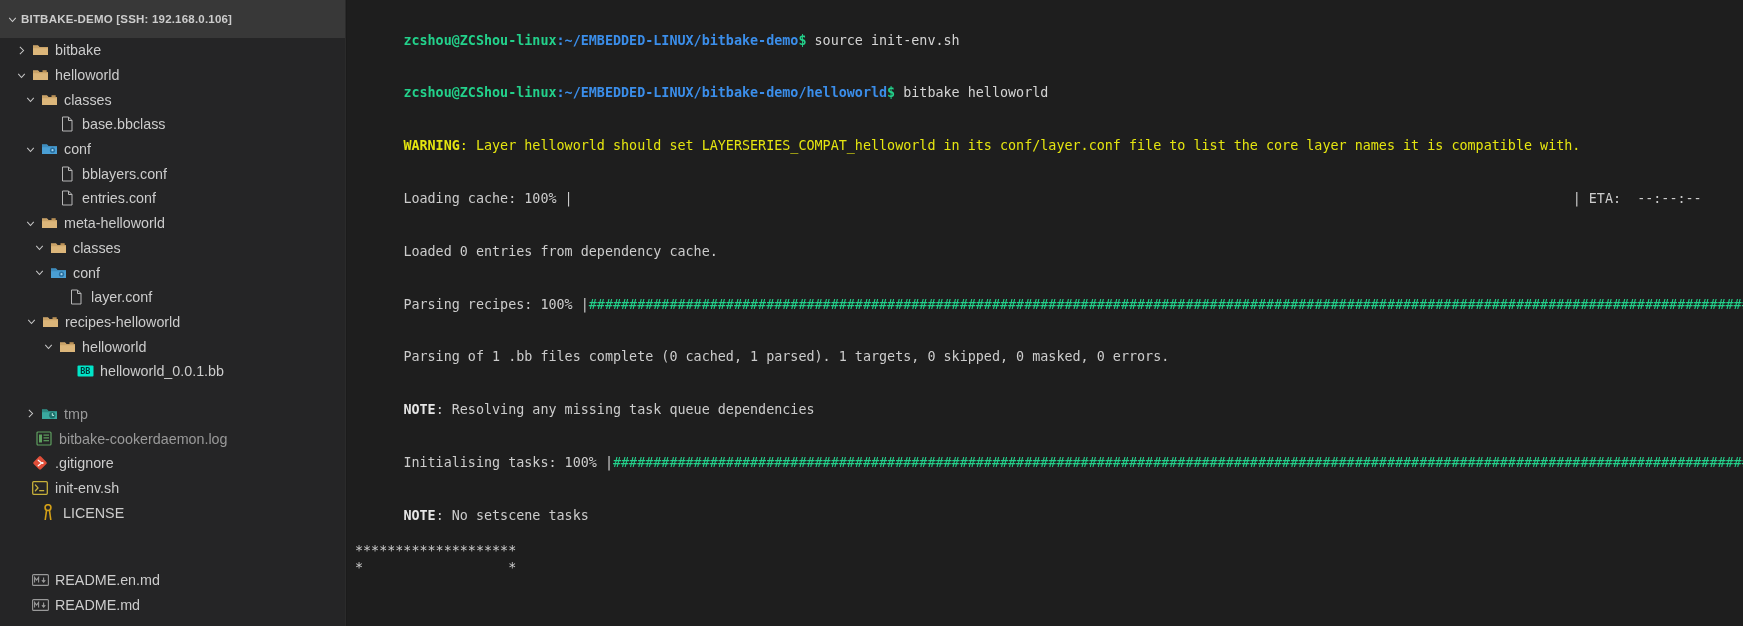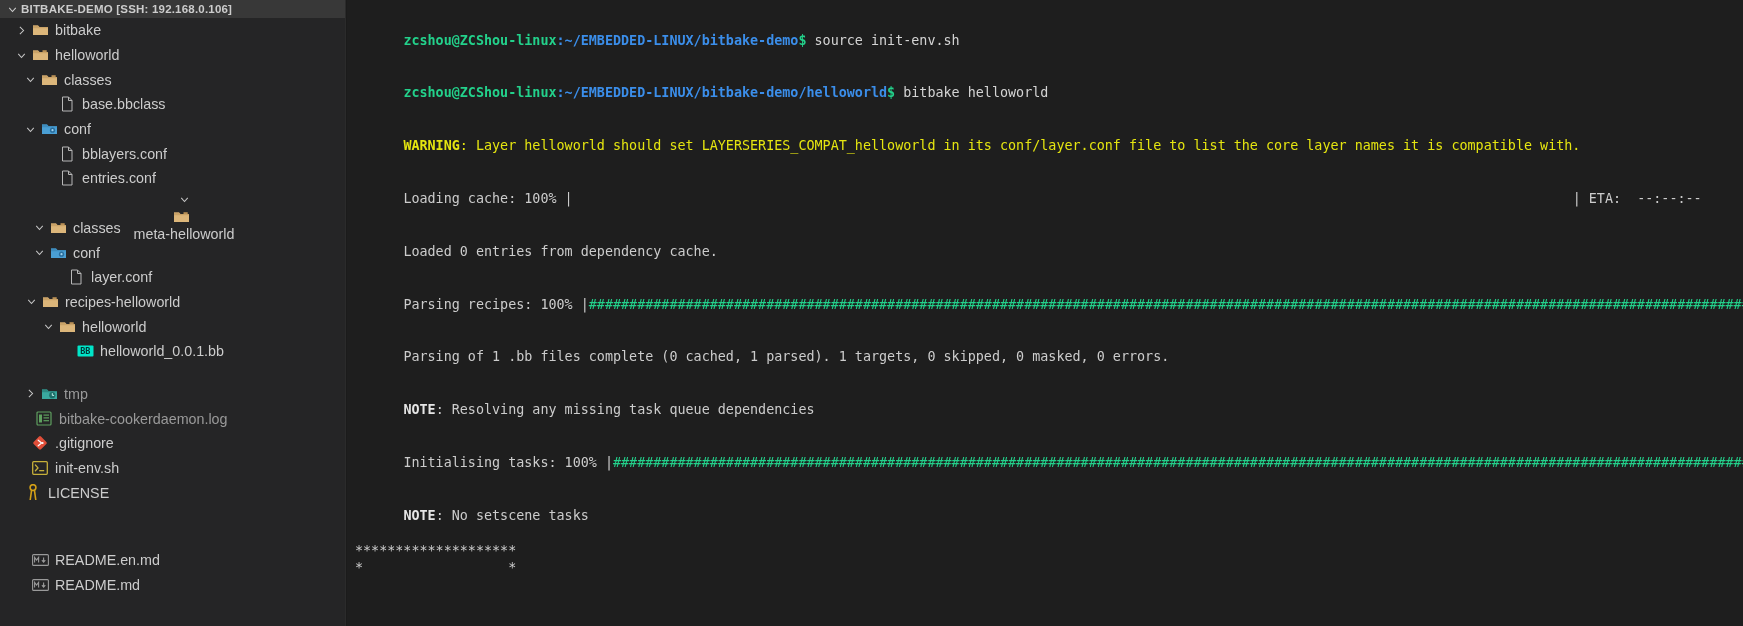--- a/index.html
+++ b/index.html
@@ -21,21 +21,21 @@
   #sidebar {
     width: 347px;
     min-width: 347px;
     height: 626px;
     background: #252526;
     position: relative;
     overflow: hidden;
     border-right: 1px solid #1b1b1b;
   }
   .explorer-header {
-    height: 18px;
+    height: 38px;
     background: #383838;
     display: flex;
     align-items: center;
     padding-left: 4px;
     color: #cccccc;
     font-size: 11.5px;
     font-weight: bold;
     letter-spacing: 0.2px;
     font-family: "Liberation Sans", sans-serif;
   }
@@ -206,21 +206,21 @@
         <div class="row" style="padding-left: 40px;">
           <span class="twisty empty"></span>
           <span class="ficon">
             <svg width="14" height="16" viewBox="0 0 14 16">
               <path d="M2.5 1h6l3.5 3.5V15h-9.5z" fill="none" stroke="#b8b8b8" stroke-width="1"></path>
               <path d="M8.5 1v3.5H12" fill="none" stroke="#b8b8b8" stroke-width="1"></path>
             </svg>
           </span>
           <span class="label">entries.conf</span>
         </div>
-        <div class="row" style="padding-left: 22px; flex-direction: column;">
+        <div class="row" style="padding-left: 22px;">
           <span class="twisty">
             <svg width="13" height="13" viewBox="0 0 16 16">
               <path d="M4 6 L8 10.5 L12 6" fill="none" stroke="#c5c5c5" stroke-width="1.3"></path>
             </svg>
           </span>
           <span class="ficon">
             <svg width="17" height="14" viewBox="0 0 17 14">
               <path d="M1 2.5h5l1.4 1.6H16v8H1z" fill="#dcb67a"></path>
               <path d="M10.5 2.2h4.2v2h-4.2z" fill="#b99055"></path>
               <path d="M1 2.5h5l1.4 1.6H16v1.2H1z" fill="#c9a267"></path>
@@ -353,21 +353,21 @@
           <span class="twisty empty"></span>
           <span class="ficon">
             <svg width="16" height="14" viewBox="0 0 16 14">
               <rect x="0.7" y="0.7" width="14.6" height="12.6" rx="1" fill="none" stroke="#c7b03a" stroke-width="1.3"></rect>
               <path d="M3.4 4 L6 6.9 L3.4 9.8" stroke="#c7b03a" stroke-width="1.3" fill="none" stroke-linecap="round"></path>
               <rect x="7.2" y="9" width="5" height="1.3" fill="#c7b03a"></rect>
             </svg>
           </span>
           <span class="label">init-env.sh</span>
         </div>
-        <div class="row" style="padding-left: 6px;">
+        <div class="row" style="padding-left: 21px;">
           <span class="twisty empty"></span>
           <span class="ficon">
             <svg width="14" height="17" viewBox="0 0 14 17">
               <circle cx="7" cy="3.6" r="2.9" fill="none" stroke="#d4a017" stroke-width="1.6"></circle>
               <path d="M5.6 6.2 L4.2 16" stroke="#d4a017" stroke-width="1.6" fill="none"></path>
               <path d="M8.4 6.2 L9.8 16" stroke="#d4a017" stroke-width="1.6" fill="none"></path>
             </svg>
           </span>
           <span class="label">LICENSE</span>
         </div>

